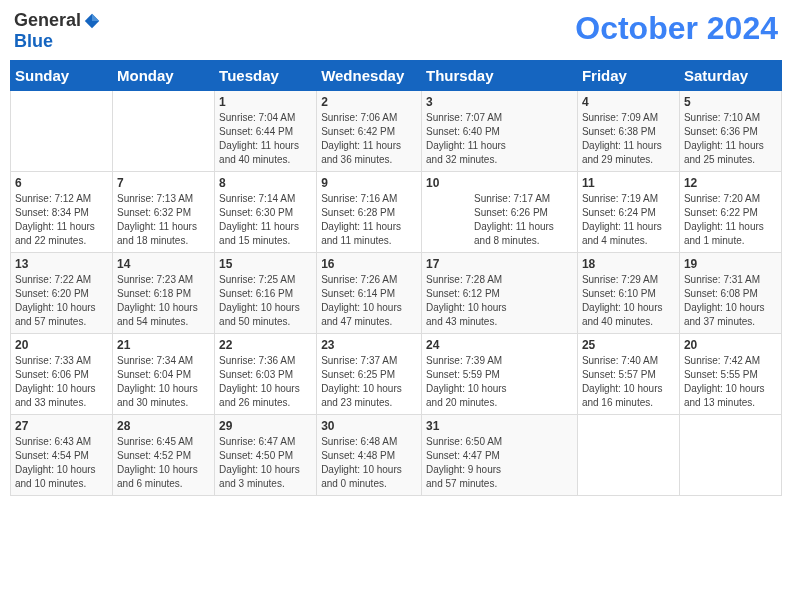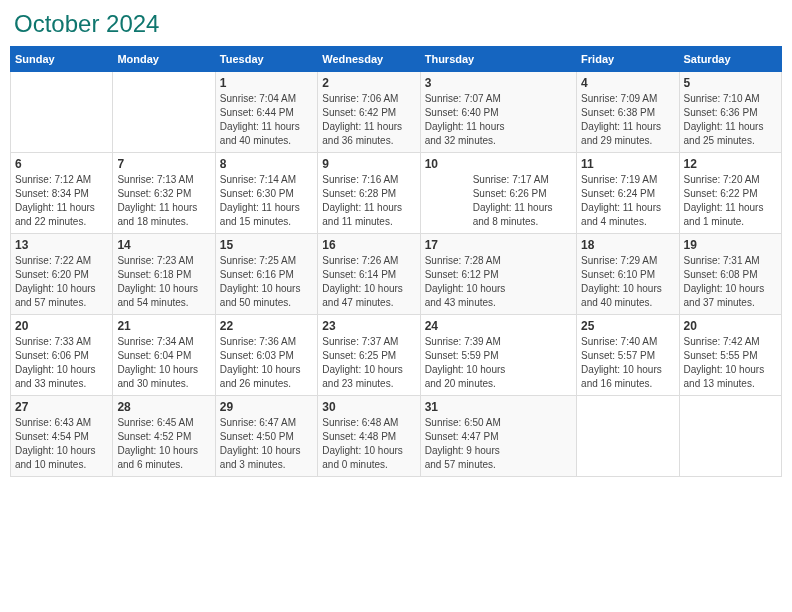--- a/index.html
+++ b/index.html
@@ -34,42 +34,42 @@
     }
     .logo-icon {
       width: 18px;
       height: 18px;
       margin-left: 2px;
     }
     .title-block {
       text-align: right;
     }
     .month-title {
-      font-size: 24px;
-      font-weight: normal;
-      color: #0f766e;
+      font-size: 32px;
+      font-weight: bold;
+      color: #3b82f6;
     }
     .subtitle {
       font-size: 14px;
       color: #555;
     }
     table {
       width: 100%;
       border-collapse: collapse;
       font-size: 10.5px;
     }
     thead tr {
       background-color: #1565c0;
       color: #fff;
     }
     thead th {
       padding: 6px 4px;
       text-align: left;
       font-weight: bold;
-      font-size: 11px;
+      font-size: 15px;
       border: 1px solid #1565c0;
     }
     tbody tr {
       border-bottom: 1px solid #ddd;
     }
     tbody td {
       vertical-align: top;
       padding: 4px 4px;
       border: 1px solid #ddd;
       min-height: 70px;
@@ -92,20 +92,32 @@
       line-height: 1.4;
     }
     .empty-cell {
       background: #fff !important;
     }
   </style>
 </head>
 <body>
 
 <div class="header">
+  <div class="logo">
+    <div style="display:flex;flex-direction:column;align-items:flex-start;">
+      <div style="display:flex;align-items:center;">
+        <span class="logo-text-general">General</span>
+        <svg class="logo-icon" viewBox="0 0 20 20" xmlns="http://www.w3.org/2000/svg">
+          <polygon points="10,2 18,10 10,18 2,10" fill="#1565c0"></polygon>
+          <polygon points="10,2 18,10 10,10" fill="#4a90d9"></polygon>
+        </svg>
+      </div>
+      <span class="logo-text-blue">Blue</span>
+    </div>
+  </div>
   <div class="title-block">
     <div class="month-title">October 2024</div>
   </div>
 </div>
 
 <table>
   <thead>
     <tr>
     <th>Sunday</th>
         <th>Monday</th>

